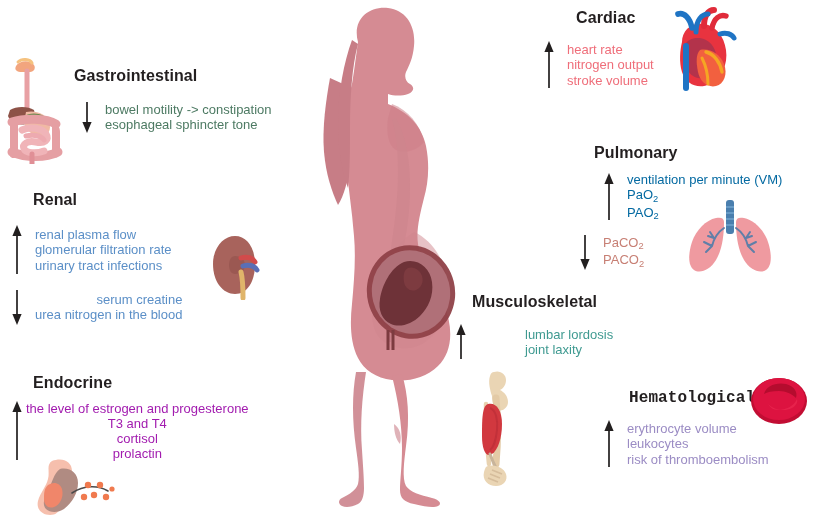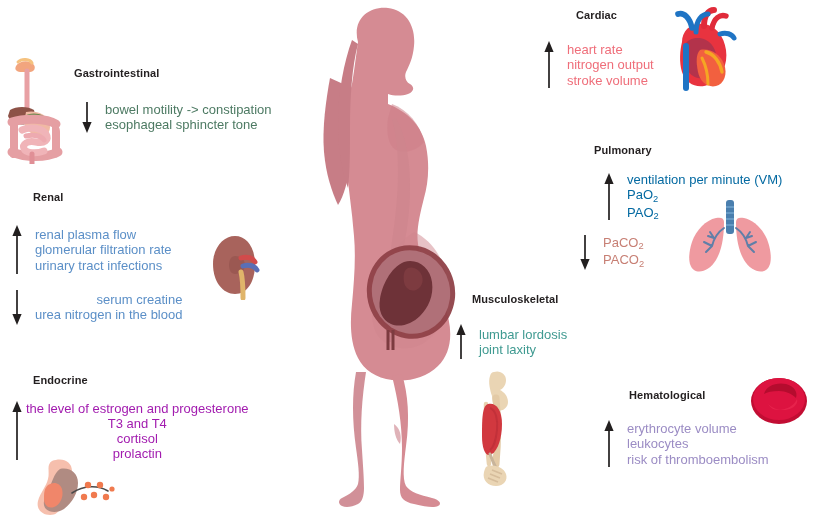--- a/index.html
+++ b/index.html
@@ -18,21 +18,21 @@
   #canvas {
     position: relative;
     width: 814px;
     height: 530px;
   }
   .section {
     position: absolute;
   }
   .sec-title {
     font-weight: bold;
-    font-size: 11px;
+    font-size: 16px;
     color: #231f20;
     letter-spacing: 0.1px;
     white-space: nowrap;
     line-height: 1;
   }
   .group {
     position: absolute;
     display: flex;
     align-items: center;
   }
@@ -360,32 +360,32 @@
                C16 90 12 82 12 68 C12 52 12 38 18 36 Z" fill="#d1383f"></path>
       <path d="M20 40 C26 42 28 52 27 62 C26 72 23 80 20 82" stroke="#b82c36" stroke-width="2" fill="none" opacity="0.6"></path>
 
       <path d="M20 86 C22 92 24 96 26 100" stroke="#c8b49a" stroke-width="3" fill="none" stroke-linecap="round"></path>
 
       <path d="M18 98 C26 96 34 100 36 106 C38 112 34 118 26 118
                C18 118 12 112 14 104 C15 100 16 98 18 98 Z" fill="#ead5b4"></path>
       <path d="M20 106 L30 110 M22 102 L32 106 M18 110 L28 114" stroke="#d6bd9c" stroke-width="1.6" fill="none"></path>
     </svg>
   </div>
-  <div class="group" style="left:452px; top:323px;">
+  <div class="group" style="left:452px; top:323px;gap:46px;">
     <svg class="arrow" width="18" height="38" viewBox="0 0 18 38">
       <line x1="9" y1="36" x2="9" y2="11" stroke="#221f1f" stroke-width="1.7"></line>
       <path d="M9 1 L4.4 12 L13.6 12 Z" fill="#221f1f"></path>
     </svg>
     <div class="items" style="margin-left:9px; color:#3f9a91;">
       <div>lumbar lordosis</div>
       <div>joint laxity</div>
     </div>
   </div>
 
-  <div class="section" style="left:629px; top:390px;">
+  <div class="section" style="left:629px; top:390px;font-family:Liberation Mono, monospace;">
     <div class="sec-title">Hematological</div>
   </div>
   <div class="illus" style="left:748px; top:376px;">
     <svg width="62" height="54" viewBox="0 0 62 54" xmlns="http://www.w3.org/2000/svg">
       <ellipse cx="31" cy="25" rx="28" ry="23" fill="#c20d33"></ellipse>
       <ellipse cx="31" cy="23" rx="26" ry="21" fill="#dd1340"></ellipse>
       <path d="M16 18 C18 10 28 6 38 8 C46 10 50 16 48 22
                C44 18 38 15 31 15 C24 15 19 16 16 18 Z" fill="#b50c2e"></path>
       <path d="M20 28 C26 34 36 36 44 32 C48 30 50 26 49 23
                C46 30 38 34 30 34 C25 34 22 31 20 28 Z" fill="#ef2f56" opacity="0.55"></path>

